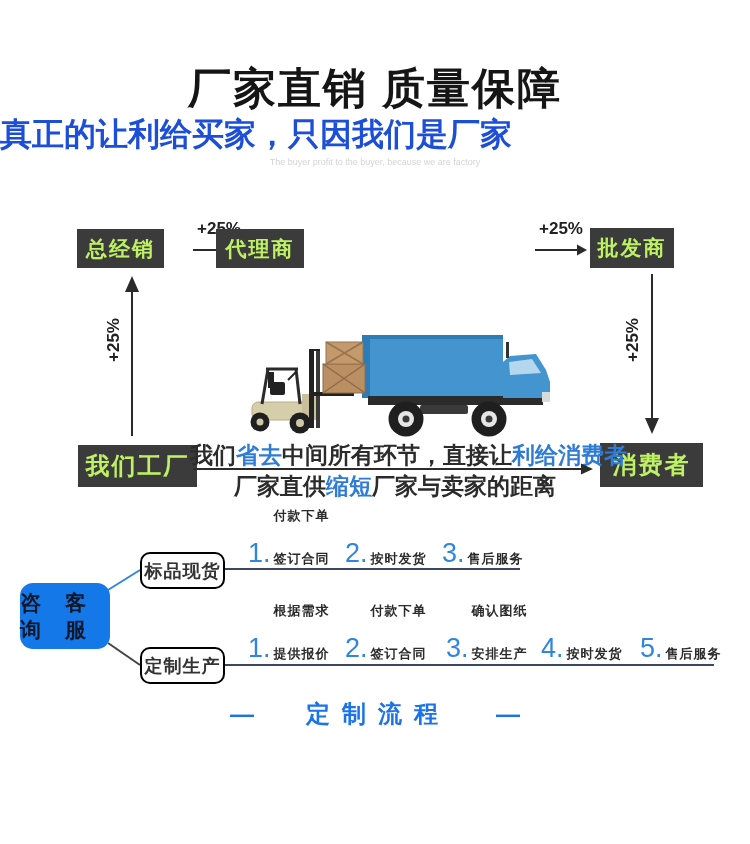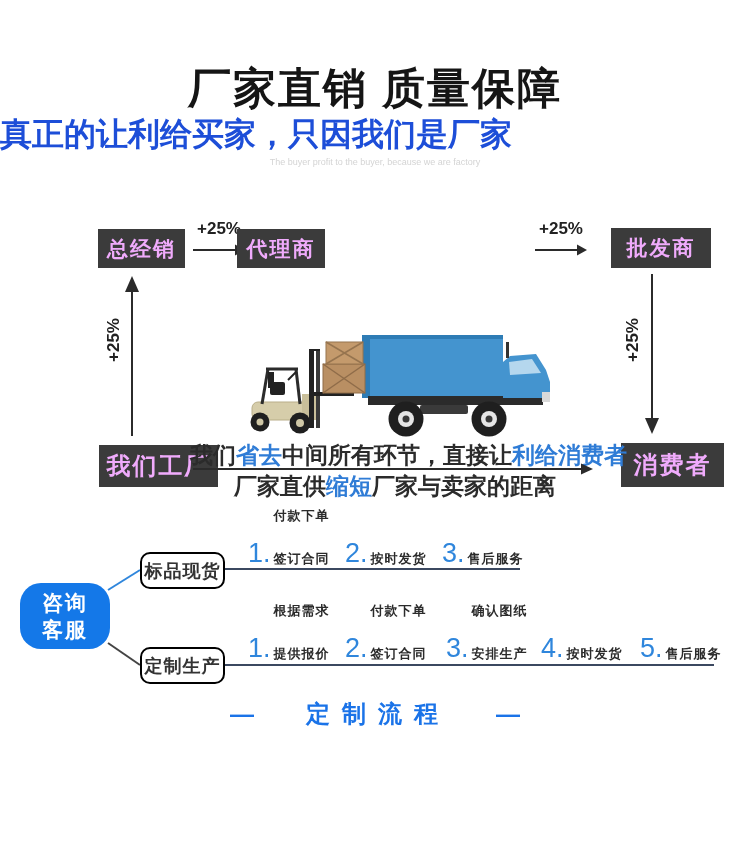--- a/index.html
+++ b/index.html
@@ -18,37 +18,37 @@
 
   
   .title{top:60px;left:0;width:750px;text-align:center;font-size:43px;font-weight:900;
          color:#151515;letter-spacing:2px;}
   .subtitle{top:113px;left:0;width:608px;text-align:left;font-size:32px;font-weight:800;
             color:#1d4ed8;}
   .tagline{top:157px;left:0;width:750px;text-align:center;font-size:9px;line-height:11px;
            color:#d4d4d4;font-weight:400;}
 
   
-  .node{background:var(--dark_box);color:#f0abfc;display:flex;align-items:center;justify-content:center;
-        font-weight:700;letter-spacing:2px;margin-left:21px;}
+  .node{background:var(--dark_box);color:#bef264;display:flex;align-items:center;justify-content:center;
+        font-weight:700;letter-spacing:2px;}
   .node-sm{font-size:21px;}
   .node-lg{font-size:24px;}
   .markup{font-size:17px;font-weight:700;color:#222;text-align:center;}
   .markup-vert{transform:rotate(-90deg);transform-origin:center;white-space:nowrap;}
   svg.arrow line{stroke:#2b2b2b;stroke-width:2;}
   svg.arrow polygon{fill:#2b2b2b;}
 
   
   .slogan{left:190px;width:410px;text-align:center;font-size:23px;font-weight:800;color:var(--ink);
           white-space:nowrap;}
   .slogan .hl{color:var(--accent_blue);}
 
   
-  .cta{left:20px;top:583px;width:90px;height:66px;background:var(--cta_blue);border-radius:21px;
-       color:#ffffff;font-size:21px;font-weight:700;display:flex;flex-direction:column;
+  .cta{left:20px;top:583px;width:90px;height:66px;background:var(--cta_blue);border-radius:13px;
+       color:#0f172a;font-size:21px;font-weight:700;display:flex;flex-direction:row;
        align-items:center;justify-content:center;line-height:27px;letter-spacing:2px;cursor:pointer;}
   .flow-node{width:85px;height:37px;background:#fff;border:2px solid #000000;border-radius:10px;
              display:flex;align-items:center;justify-content:center;font-size:18px;font-weight:700;
              color:#333;letter-spacing:1px;}
   .step{display:flex;align-items:flex-end;gap:3px;height:38px;}
   .step-num{font-size:27px;line-height:26px;color:var(--step_blue);font-weight:400;}
   .step-lines{display:flex;flex-direction:column;justify-content:flex-end;gap:28px;}
   .step-lines span{font-size:13px;line-height:15px;font-weight:700;color:var(--ink);letter-spacing:1px;}
 
   
@@ -77,21 +77,21 @@
   </svg>
 
   <div class="abs node node-sm" style="left:216px;top:229px;width:88px;height:39px;">代理商</div>
 
   <div class="abs markup" style="left:535px;top:219px;width:52px;">+25%</div>
   <svg class="abs arrow" style="left:535px;top:244px;" width="52" height="12" viewBox="0 0 52 12">
     <line x1="0" y1="6" x2="42" y2="6"></line>
       <polygon points="42,0.5 52,6 42,11.5"></polygon>
   </svg>
 
-  <div class="abs node node-sm" style="left:590px;top:228px;width:100px;height:40px;">批发商</div>
+  <div class="abs node node-sm" style="left:590px;top:228px;width:84px;height:40px;">批发商</div>
 
   <svg class="abs arrow" style="left:124px;top:274px;" width="16" height="162" viewBox="0 0 16 162">
     <line x1="8" y1="16" x2="8" y2="162"></line>
       <polygon points="1,18 8,2 15,18"></polygon>
   </svg>
   <div class="abs markup markup-vert" style="left:92px;top:330px;width:44px;">+25%</div>
 
   <svg class="abs arrow" style="left:644px;top:274px;" width="16" height="162" viewBox="0 0 16 162">
     <line x1="8" y1="0" x2="8" y2="146"></line>
       <polygon points="1,144 8,160 15,144"></polygon>

